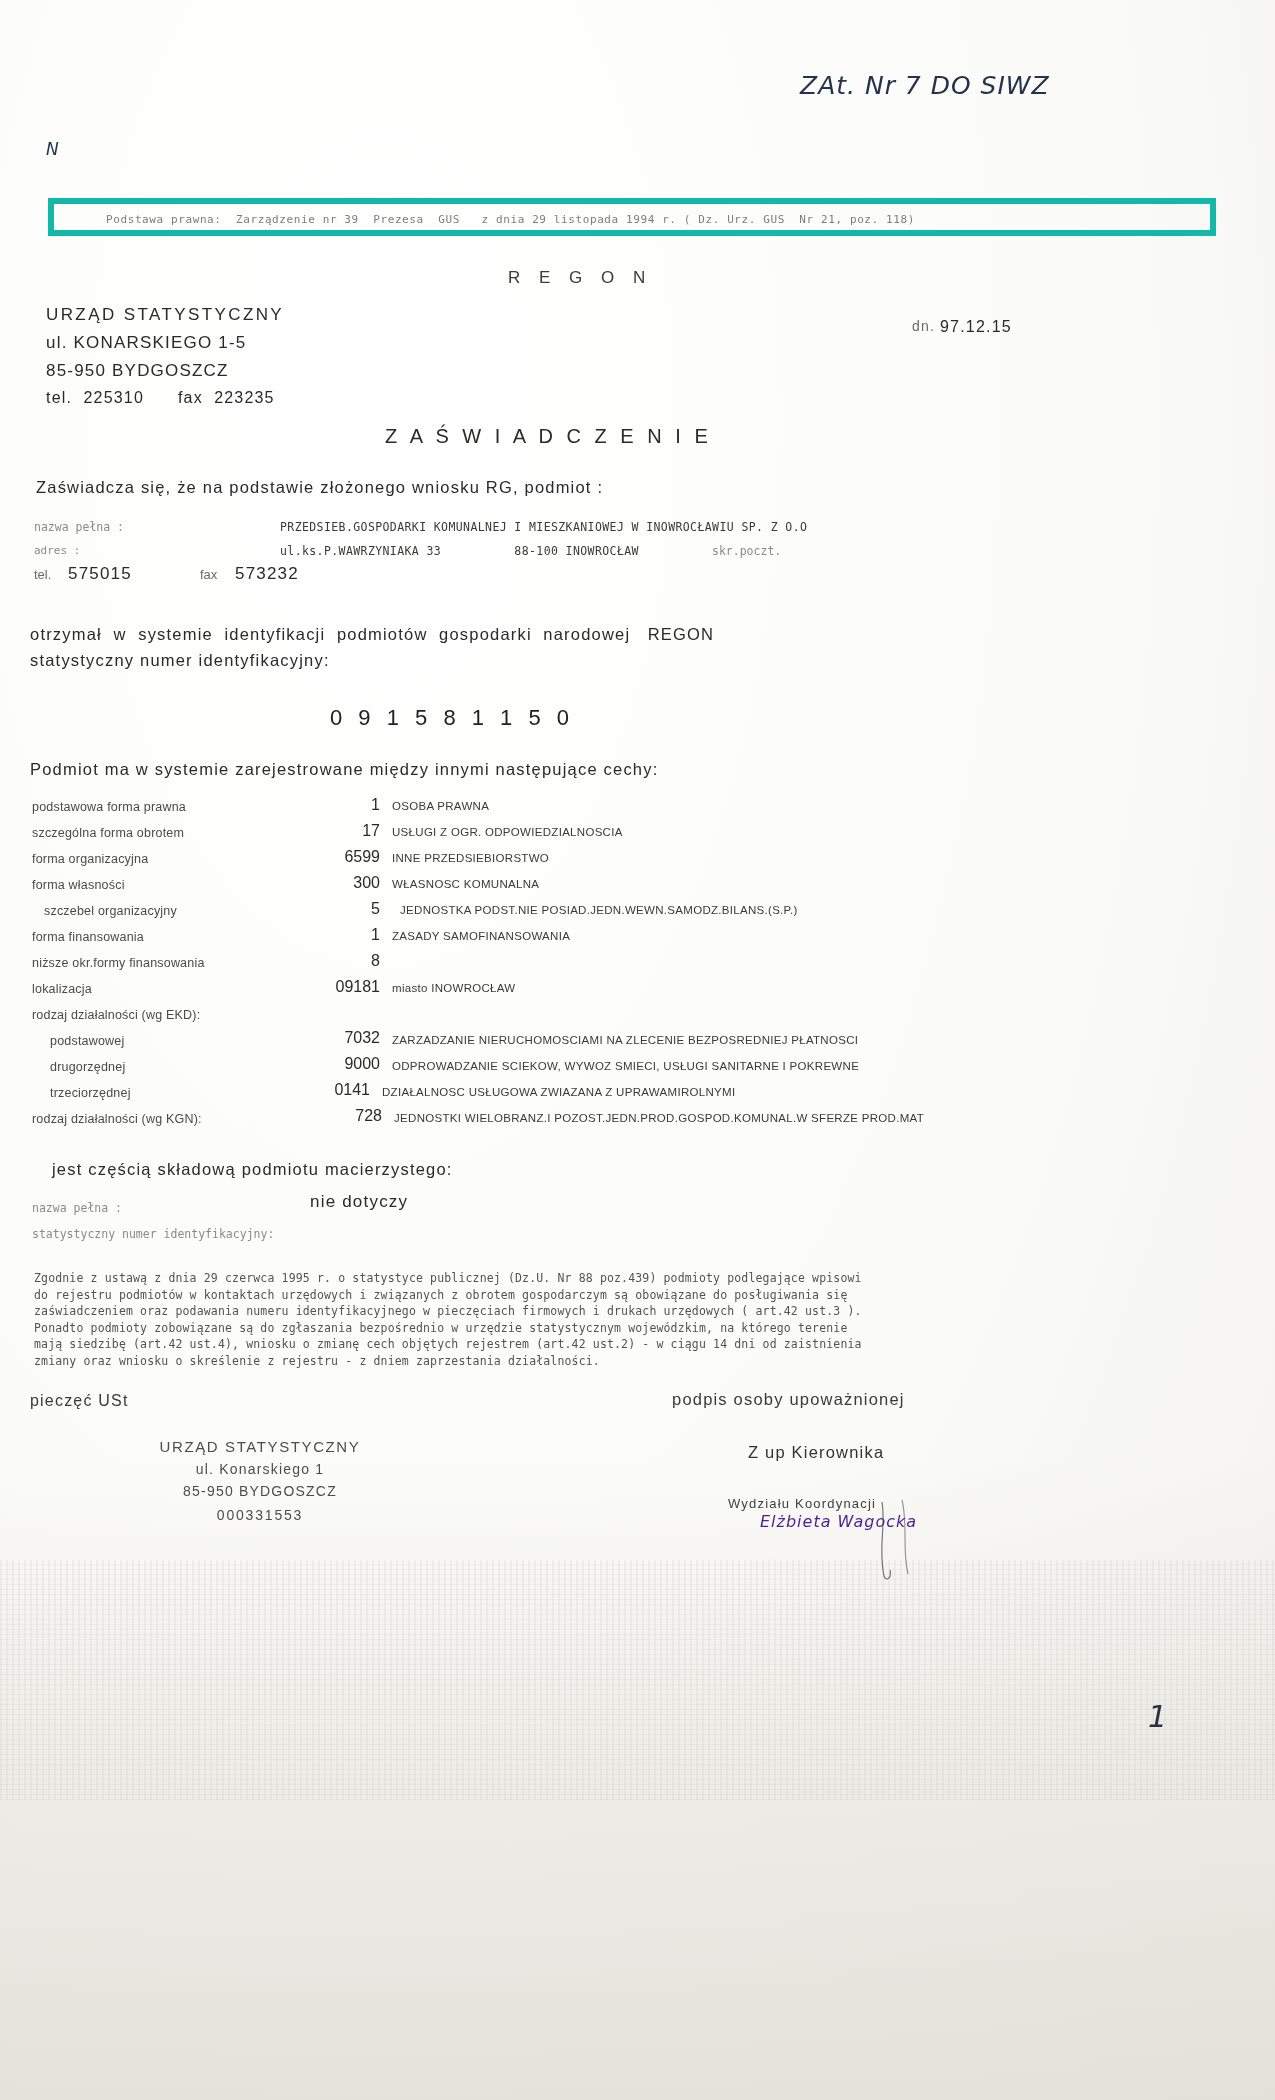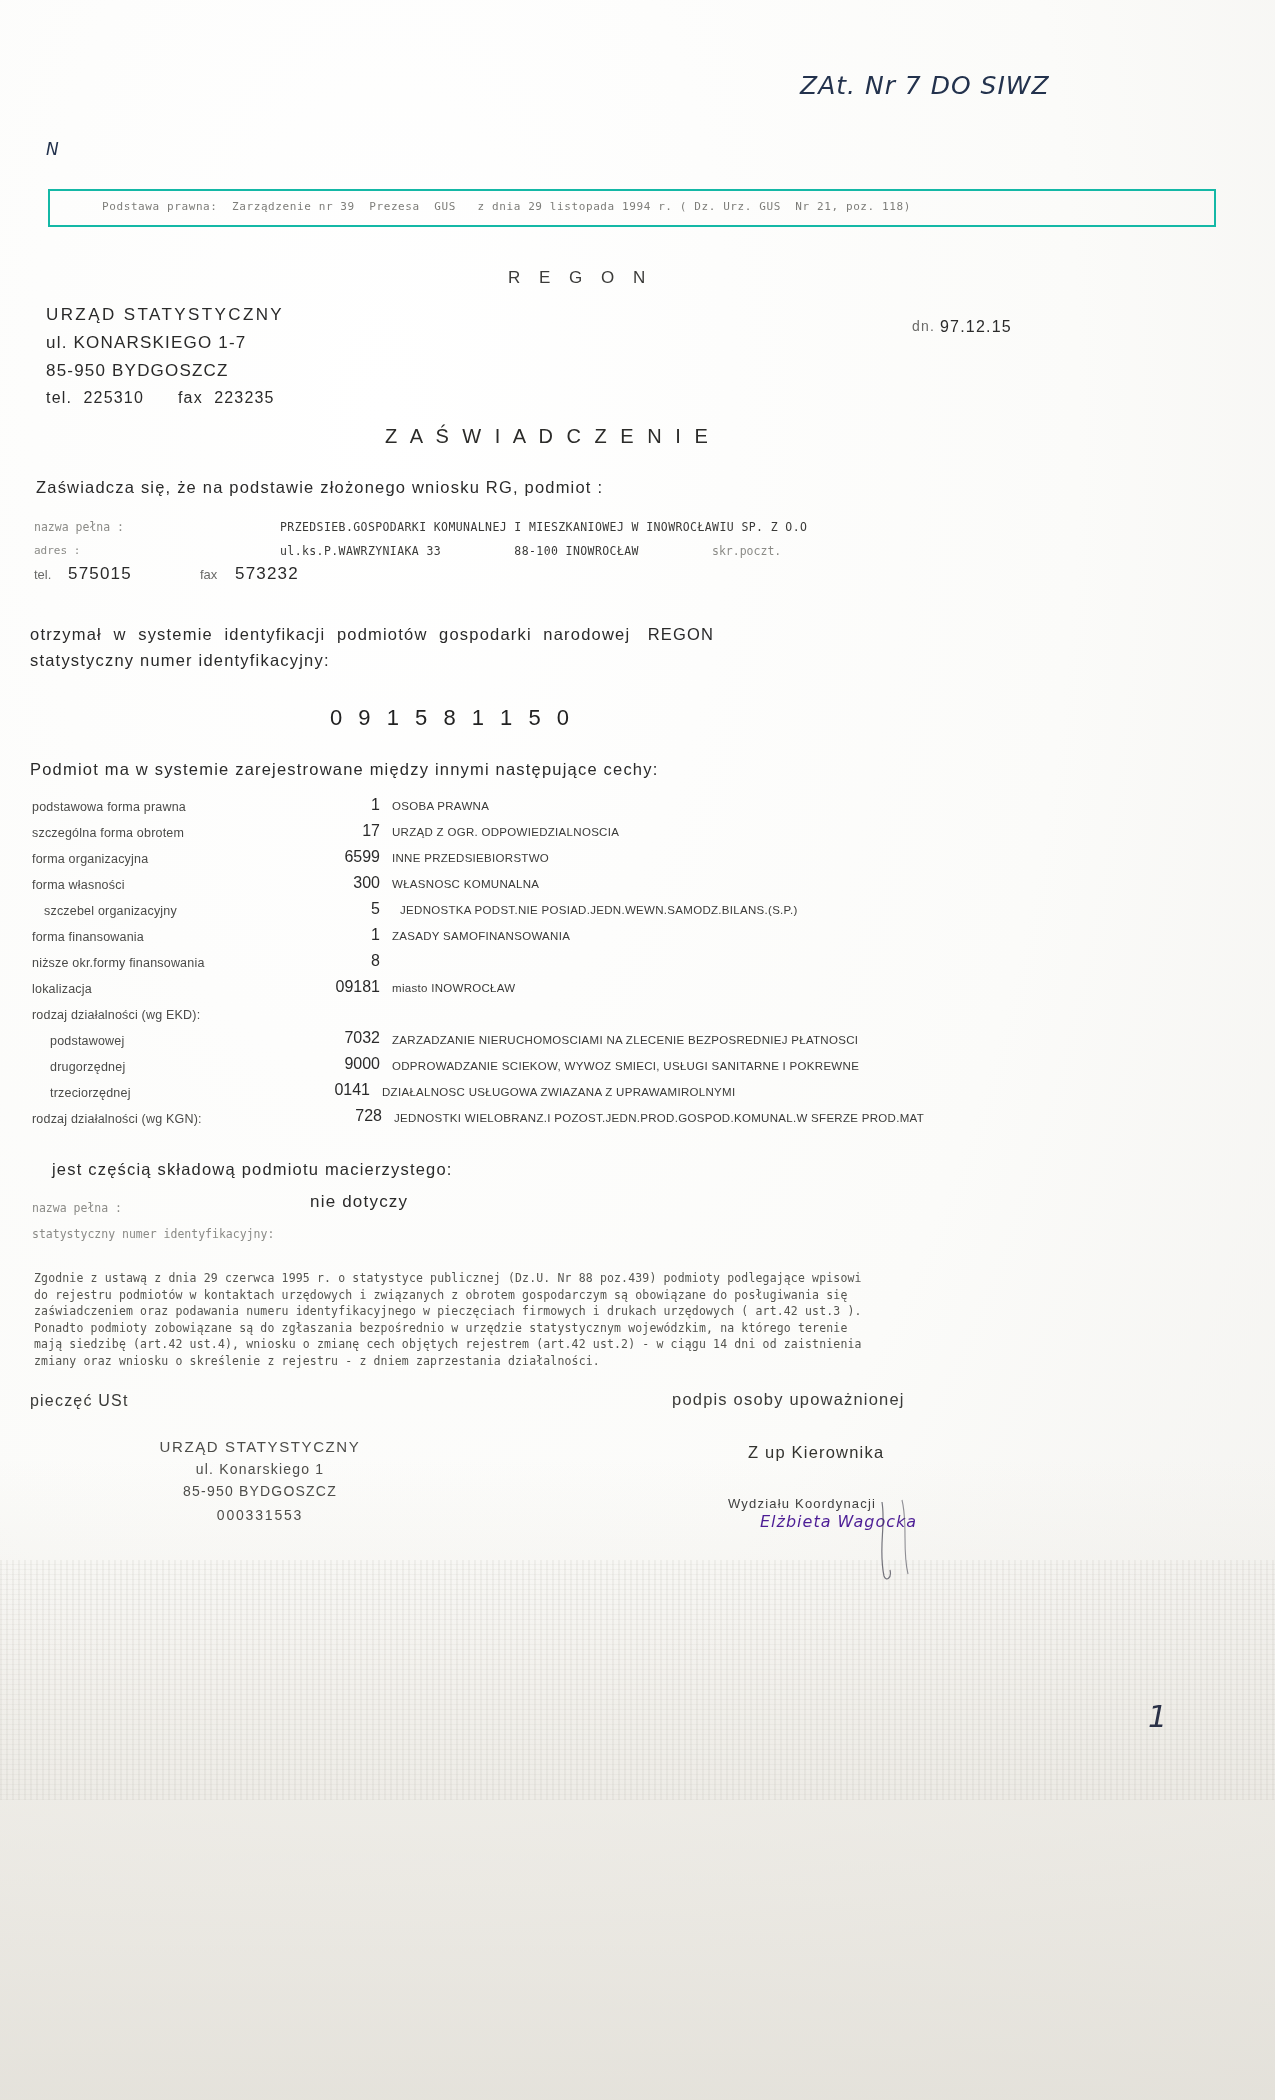--- a/index.html
+++ b/index.html
@@ -71,24 +71,24 @@
 
   
   .sp1 { letter-spacing: 1.2px; }
   .sp2 { letter-spacing: 2.4px; }
   .sp3 { letter-spacing: 4px; }
   .sp5 { letter-spacing: 7px; }
 
   .legalbox {
     position: absolute;
     left: 48px;
-    top: 189px;
+    top: 198px;
     width: 1168px;
     height: 38px;
-    border: 2px solid #14b8a6;
+    border: 6px solid #14b8a6;
     box-sizing: border-box;
   }
   .legalbox .lbtext {
     position: absolute;
     left: 52px;
     top: 9px;
     font-size: 11px;
     color: #7d7d79;
     letter-spacing: .6px;
     white-space: pre;
@@ -149,21 +149,21 @@
 
   <div class="t hand" style="left:46px; top:140px; font-size:17px;">N</div>
 
   <div class="legalbox">
     <div class="lbtext mono">Podstawa prawna:  Zarządzenie nr 39  Prezesa  GUS   z dnia 29 listopada 1994 r. ( Dz. Urz. GUS  Nr 21, poz. 118)</div>
   </div>
 
   <div class="t sp5" style="left:508px; top:268px; font-size:17px; color:#3b3b39;">R E G O N</div>
 
   <div class="t sp2" style="left:46px; top:305px; font-size:17px;">URZĄD STATYSTYCZNY</div>
-  <div class="t sp1" style="left:46px; top:333px; font-size:17px;">ul. KONARSKIEGO 1-7</div>
+  <div class="t sp1" style="left:46px; top:333px; font-size:17px;">ul. KONARSKIEGO 1-5</div>
   <div class="t sp1" style="left:46px; top:361px; font-size:17px;">85-950 BYDGOSZCZ</div>
   <div class="t sp1" style="left:46px; top:389px; font-size:16px;">tel.  225310      fax  223235</div>
 
   <div class="t sp1" style="left:940px; top:318px; font-size:16px;">97.12.15</div>
   <div class="t sp1 faint" style="left:912px; top:318px; font-size:14px;">dn.</div>
 
   <div class="t sp3" style="left:385px; top:425px; font-size:20px; color:#2b2b29;">Z A Ś W I A D C Z E N I E</div>
 
   <div class="t sp1" style="left:36px; top:478px; font-size:16.5px;">Zaświadcza się, że na podstawie złożonego wniosku RG, podmiot :</div>
 
@@ -185,21 +185,21 @@
   <div class="t" style="left:330px; top:705px; font-size:22px; letter-spacing:5px; color:#222;">0 9 1 5 8 1 1 5 0</div>
 
   <div class="t sp1" style="left:30px; top:760px; font-size:16.5px;">Podmiot ma w systemie zarejestrowane między innymi następujące cechy:</div>
 
   <div class="feat-label" style="left:32px; top:800px;">podstawowa forma prawna</div>
   <div class="feat-num" style="left:300px; top:796px; width:80px;">1</div>
   <div class="feat-txt" style="left:392px; top:800px;">OSOBA PRAWNA</div>
 
   <div class="feat-label" style="left:32px; top:826px;">szczególna forma obrotem</div>
   <div class="feat-num" style="left:300px; top:822px; width:80px;">17</div>
-  <div class="feat-txt" style="left:392px; top:826px;">URZĄD Z OGR. ODPOWIEDZIALNOSCIA</div>
+  <div class="feat-txt" style="left:392px; top:826px;">USŁUGI Z OGR. ODPOWIEDZIALNOSCIA</div>
 
   <div class="feat-label" style="left:32px; top:852px;">forma organizacyjna</div>
   <div class="feat-num" style="left:300px; top:848px; width:80px;">6599</div>
   <div class="feat-txt" style="left:392px; top:852px;">INNE PRZEDSIEBIORSTWO</div>
 
   <div class="feat-label" style="left:32px; top:878px;">forma własności</div>
   <div class="feat-num" style="left:300px; top:874px; width:80px;">300</div>
   <div class="feat-txt" style="left:392px; top:878px;">WŁASNOSC KOMUNALNA</div>
 
   <div class="feat-label" style="left:44px; top:904px;">szczebel organizacyjny</div>

